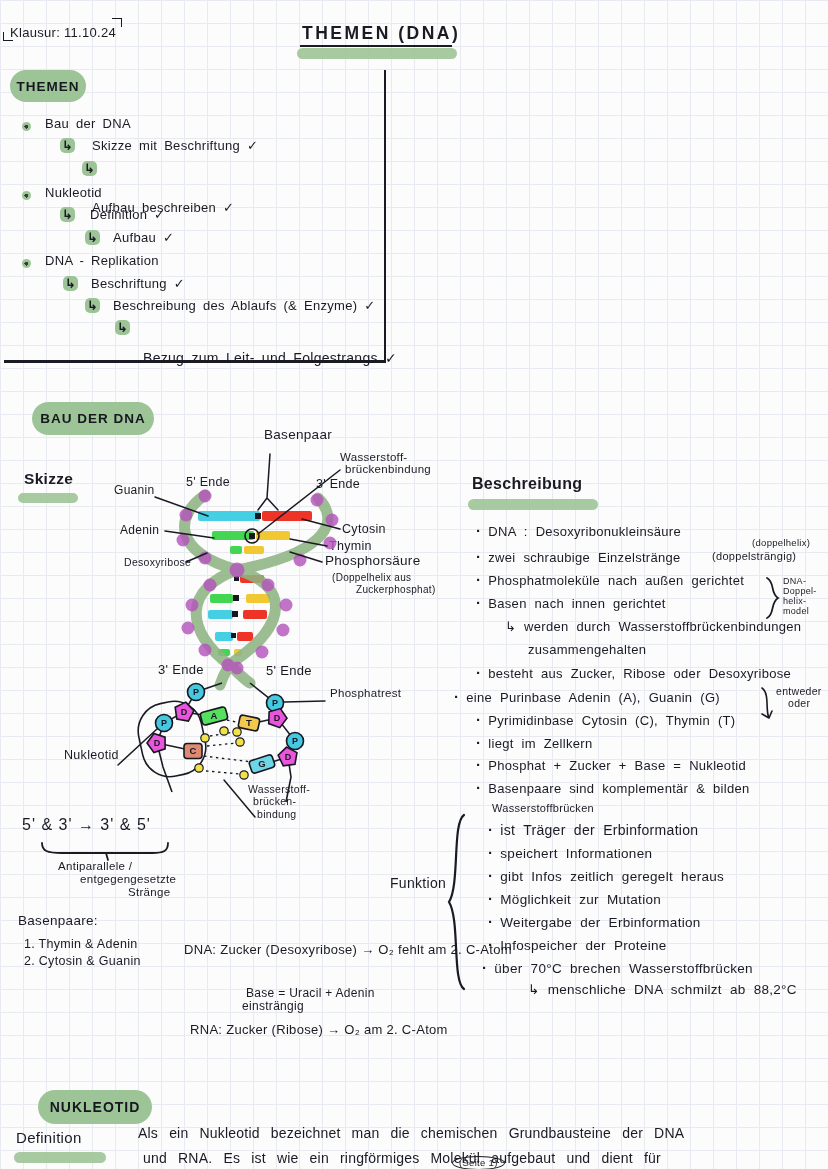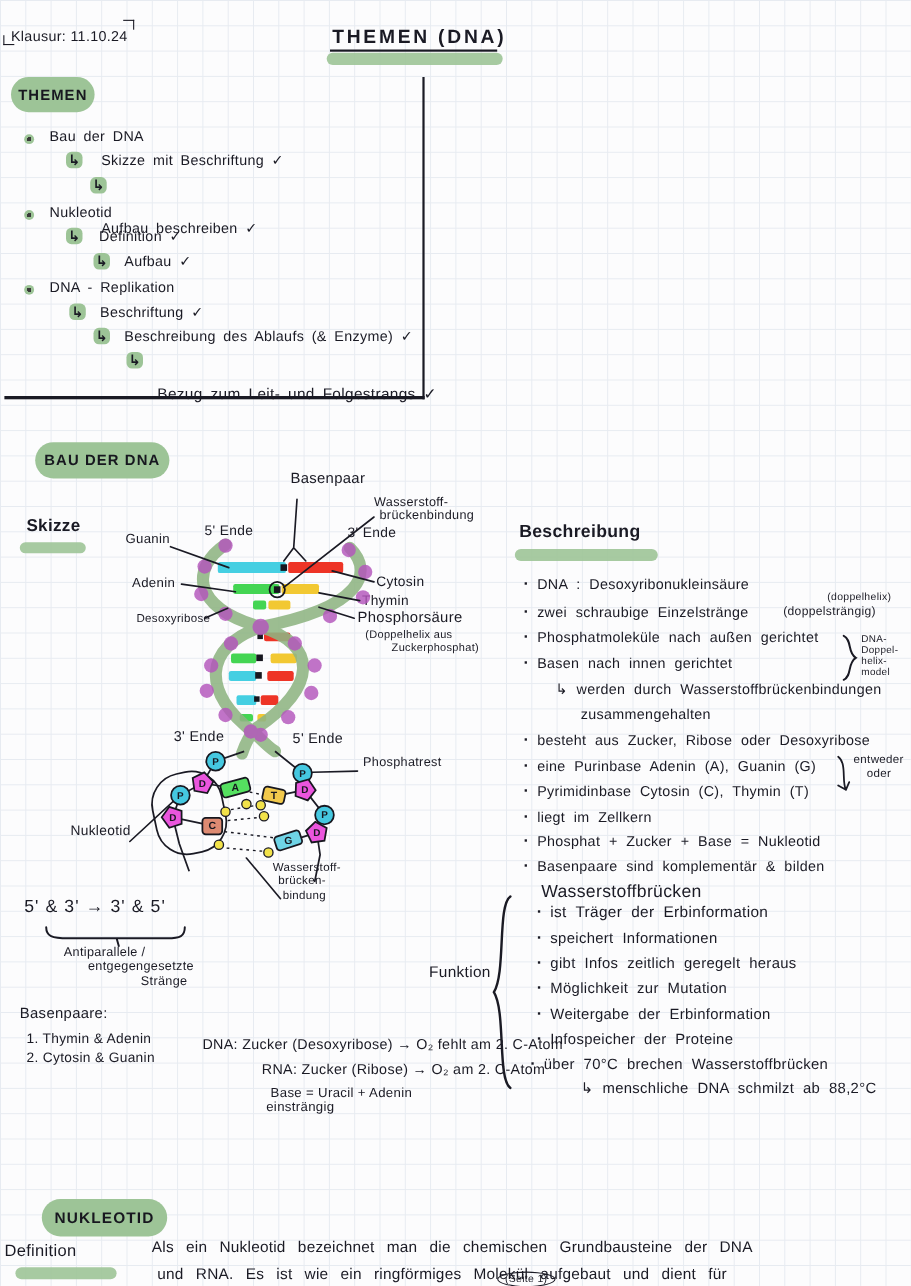--- a/index.html
+++ b/index.html
@@ -229,42 +229,42 @@
 </svg>
 <span class="t" style="left:58px;top:860px;font-size:11.5px;">Antiparallele /</span>
 <span class="t" style="left:80px;top:873px;font-size:11.5px;">entgegengesetzte</span>
 <span class="t" style="left:128px;top:886px;font-size:11.5px;">Stränge</span>
 
 <span class="t" style="left:18px;top:914px;font-size:13.5px;">Basenpaare:</span>
 <span class="t" style="left:24px;top:938px;font-size:12.5px;text-align:center;">1. Thymin &amp; Adenin</span>
 <span class="t" style="left:24px;top:955px;font-size:12.5px;">2. Cytosin &amp; Guanin</span>
 
 <span class="t" style="left:184px;top:943px;font-size:13px;">DNA:  Zucker (Desoxyribose) → O₂ fehlt am 2. C-Atom</span>
-<span class="t" style="left:190px;top:965px;font-size:13px;margin-left:48px;">RNA:  Zucker (Ribose) → O₂ am 2. C-Atom</span>
+<span class="t" style="left:190px;top:1023px;font-size:13px;">RNA:  Zucker (Ribose) → O₂ am 2. C-Atom</span>
 <span class="t" style="left:246px;top:987px;font-size:12px;">Base = Uracil + Adenin</span>
 <span class="t" style="left:242px;top:1000px;font-size:12px;">einsträngig</span>
 
 <span class="t" style="left:472px;top:476px;font-size:16px;font-weight:bold;">Beschreibung</span>
 <div class="bar" style="left:468px;top:499px;width:130px;height:11px;"></div>
 
 <span class="t dot" style="left:476px;top:523px;font-size:13px;word-spacing:4px;">DNA :  Desoxyribonukleinsäure</span>
 <span class="t" style="left:752px;top:538px;font-size:9.5px;">(doppelhelix)</span>
 <span class="t dot" style="left:476px;top:549px;font-size:13px;word-spacing:4px;">zwei schraubige Einzelstränge</span>
 <span class="t" style="left:712px;top:551px;font-size:11px;">(doppelsträngig)</span>
 <span class="t dot" style="left:476px;top:572px;font-size:13px;word-spacing:4px;">Phosphatmoleküle nach außen gerichtet</span>
 <span class="t dot" style="left:476px;top:595px;font-size:13px;word-spacing:4px;">Basen nach innen gerichtet</span>
 <span class="t" style="left:505px;top:620px;font-size:13px;word-spacing:4px;">↳ werden durch Wasserstoffbrückenbindungen</span>
 <span class="t" style="left:528px;top:643px;font-size:13px;word-spacing:4px;">zusammengehalten</span>
 <span class="t dot" style="left:476px;top:665px;font-size:13px;word-spacing:4px;">besteht aus Zucker, Ribose oder Desoxyribose</span>
-<span class="t dot" style="left:476px;top:689px;font-size:13px;word-spacing:4px;">eine Purinbase Adenin (A), Guanin (G)</span>
+<span class="t dot" style="left:454px;top:689px;font-size:13px;word-spacing:4px;">eine Purinbase Adenin (A), Guanin (G)</span>
 <span class="t dot" style="left:476px;top:712px;font-size:13px;word-spacing:4px;">Pyrimidinbase Cytosin (C), Thymin (T)</span>
 <span class="t dot" style="left:476px;top:735px;font-size:13px;word-spacing:4px;">liegt im Zellkern</span>
 <span class="t dot" style="left:476px;top:757px;font-size:13px;word-spacing:4px;">Phosphat + Zucker + Base  =  Nukleotid</span>
 <span class="t dot" style="left:476px;top:780px;font-size:13px;word-spacing:4px;">Basenpaare sind komplementär &amp; bilden</span>
-<span class="t" style="left:492px;top:803px;font-size:16px;word-spacing:4px;text-align:right;">Wasserstoffbrücken</span>
+<span class="t" style="left:492px;top:803px;font-size:11px;word-spacing:4px;text-align:right;">Wasserstoffbrücken</span>
 
 <svg style="left:764px;top:576px;" width="18" height="44">
   <path d="M3,2 C11,6 6,17 14,22 C6,27 11,38 3,42" fill="none" stroke="#1a1a24" stroke-width="1.8" stroke-linecap="round"></path>
 </svg>
 <span class="t" style="left:783px;top:577px;font-size:9px;">DNA-</span>
 <span class="t" style="left:783px;top:587px;font-size:9px;">Doppel-</span>
 <span class="t" style="left:783px;top:597px;font-size:9px;">helix-</span>
 <span class="t" style="left:783px;top:607px;font-size:9px;">model</span>
 
 <svg style="left:756px;top:686px;" width="18" height="38">
@@ -280,17 +280,17 @@
 <span class="t dot" style="left:488px;top:822px;font-size:14px;word-spacing:4px;">ist Träger der Erbinformation</span>
 <span class="t dot" style="left:488px;top:845px;font-size:13.5px;word-spacing:4px;">speichert Informationen</span>
 <span class="t dot" style="left:488px;top:868px;font-size:13.5px;word-spacing:4px;">gibt Infos zeitlich geregelt heraus</span>
 <span class="t dot" style="left:488px;top:891px;font-size:13.5px;word-spacing:4px;">Möglichkeit zur Mutation</span>
 <span class="t dot" style="left:488px;top:914px;font-size:13.5px;word-spacing:4px;">Weitergabe der Erbinformation</span>
 <span class="t dot" style="left:488px;top:937px;font-size:13.5px;word-spacing:4px;">Infospeicher der Proteine</span>
 <span class="t dot" style="left:482px;top:960px;font-size:13.5px;word-spacing:4px;">über 70°C brechen Wasserstoffbrücken</span>
 <span class="t" style="left:528px;top:983px;font-size:13.5px;word-spacing:4px;">↳ menschliche DNA schmilzt ab 88,2°C</span>
 
 <div class="badge" style="left:38px;top:1090px;width:114px;height:34px;font-size:14px;">NUKLEOTID</div>
-<span class="t" style="left:4px;top:1130px;font-size:15px;">Definition</span>
+<span class="t" style="left:16px;top:1130px;font-size:15px;">Definition</span>
 <div class="bar" style="left:14px;top:1152px;width:92px;height:11px;"></div>
 <span class="t" style="left:138px;top:1126px;font-size:14px;word-spacing:7px;letter-spacing:.2px;">Als ein Nukleotid bezeichnet man die chemischen Grundbausteine der DNA</span>
 <span class="t" style="left:143px;top:1151px;font-size:14px;word-spacing:7px;letter-spacing:.2px;">und RNA. Es ist wie ein ringförmiges Molekül aufgebaut und dient für</span>
 <span class="t" style="left:452px;top:1156px;font-size:9.5px;border:1.3px solid #1a1a24;border-radius:50%;padding:1px 6px;">(Seite 1)</span>
 
 </body></html>

